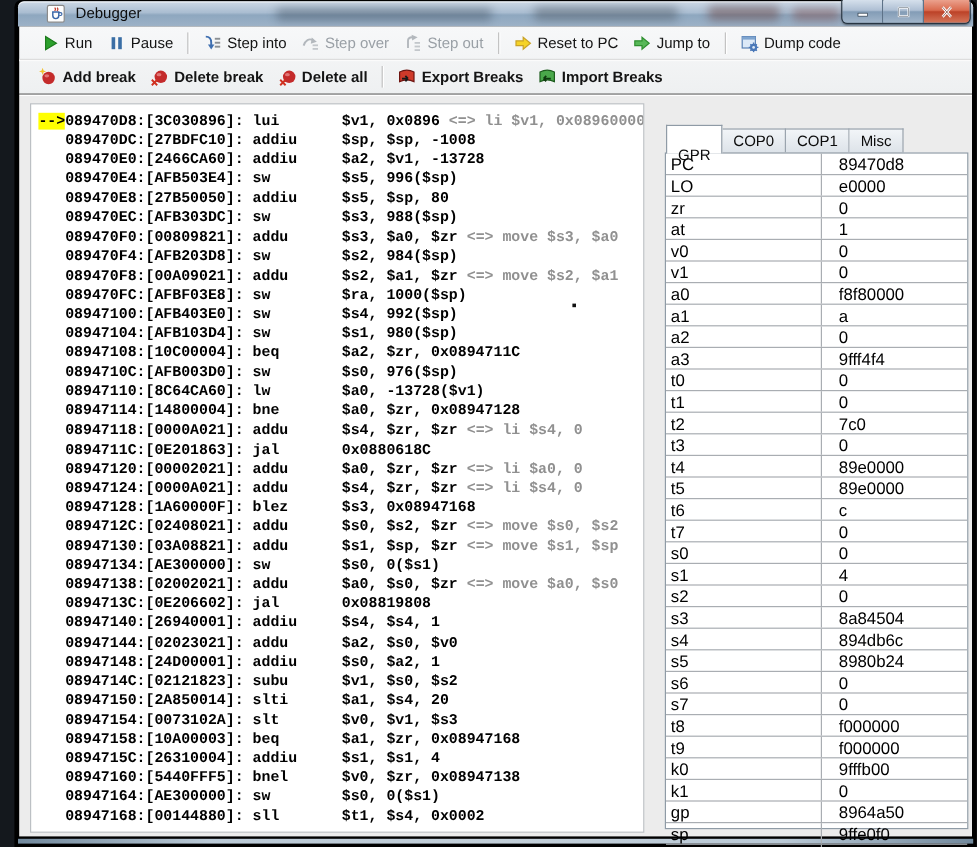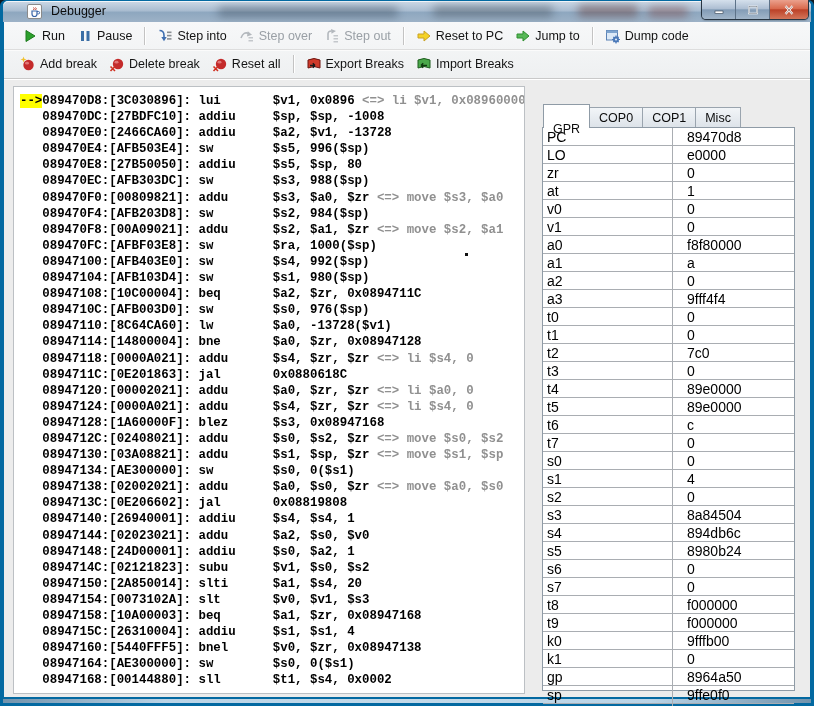--- a/index.html
+++ b/index.html
@@ -1,19 +1,19 @@
 <!DOCTYPE html>
 <html><head>
 <meta charset="utf-8">
 <style>
   * { margin:0; padding:0; box-sizing:border-box; }
   html,body { width:814px; height:706px; overflow:hidden; background:#14181d; }
   body { font-family:"Liberation Sans", sans-serif; position:relative; }
 
-  .window { position:absolute; inset:0; background:#0369a1; border-radius:6px 6px 0 0; }
+  .window { position:absolute; inset:0; background:#000000; border-radius:6px 6px 0 0;margin-left:12px; }
 
   
   .titlebar {
     position:absolute; left:3px; right:3px; top:1px; height:21px;
     background:linear-gradient(180deg,#cdd9e6 0%,#aabdd1 45%,#8ea7bf 55%,#9db2c7 100%);
     border-radius:5px 5px 0 0; overflow:hidden;
     box-shadow:inset 0 1px 0 rgba(255,255,255,.75);
   }
   .smudge { position:absolute; filter:blur(4px); opacity:.55; border-radius:4px; }
   .smudge.s1 { left:215px; top:6px; width:180px; height:10px; background:#4d5d6e; }
@@ -32,21 +32,21 @@
   .win-btn:last-child { border-right:none; }
   .win-btn.close { width:38px;
     background:linear-gradient(180deg,#eba18d 0%,#d96a4e 45%,#bc4228 52%,#d4765a 100%); }
 
   
   .toolbars { position:absolute; left:4px; right:4px; top:22px; height:57px;
     background:linear-gradient(180deg,#f7f8f9 0%,#eef0f1 100%);
     border-bottom:1px solid #c9c9c9; box-shadow:0 1px 0 #ffffff; }
   .tb-row { display:flex; align-items:center; height:28px; padding-left:12px; }
   .tb-row.r1 { height:28px; border-bottom:1px solid #dddddd; box-shadow:0 1px 0 #fbfbfb; }
-  .tb-row.r2 { height:28px; padding-left:10px; }
+  .tb-row.r2 { height:28px; padding-left:10px;font-weight:bold; }
   .tb-btn { display:flex; align-items:center; gap:4px; padding:2px 5px; font-size:12.5px;
     color:#141414; white-space:nowrap; border:1px solid transparent; border-radius:2px;text-align:center; }
   .tb-btn.disabled { color:#9aa0a6; }
   .tb-sep { width:1px; height:18px; background:#c3c3c3; margin:0 6px; box-shadow:1px 0 0 #ffffff; }
   .tb-icon { width:16px; height:16px; flex:0 0 16px; }
 
   
   .client { position:absolute; left:4px; right:4px; top:80px; bottom:9px; background:#ececec; }
 
   .disasm {
@@ -224,21 +224,21 @@
           </svg>
         <span>Delete break</span>
       </div>
 
       <div class="tb-btn">
         <svg class="tb-icon" viewBox="0 0 16 16">
           <circle cx="9" cy="8" r="5.2" fill="#c42b2b"></circle>
           <ellipse cx="7.5" cy="6.2" rx="2" ry="1.4" fill="#e88a8a" opacity=".8"></ellipse>
           <path d="M1.5 10.5 L6 15 M6 10.5 L1.5 15" stroke="#d03020" stroke-width="1.6"></path>
           </svg>
-        <span>Reset all</span>
+        <span>Delete all</span>
       </div>
 
       <div class="tb-sep"></div>
 
       <div class="tb-btn">
         <svg class="tb-icon" viewBox="0 0 16 16">
           <path d="M2 4 q6 -3 12 0 v8 q-6 -3 -12 0 z" fill="#cf3a2a" stroke="#6e1410"></path>
           <path d="M4 9.5 L9 9.5 M9 9.5 L6.8 7.3 M9 9.5 L6.8 11.7" stroke="#1a1a1a" stroke-width="1.5" fill="none"></path>
           </svg>
         <span>Export Breaks</span>

